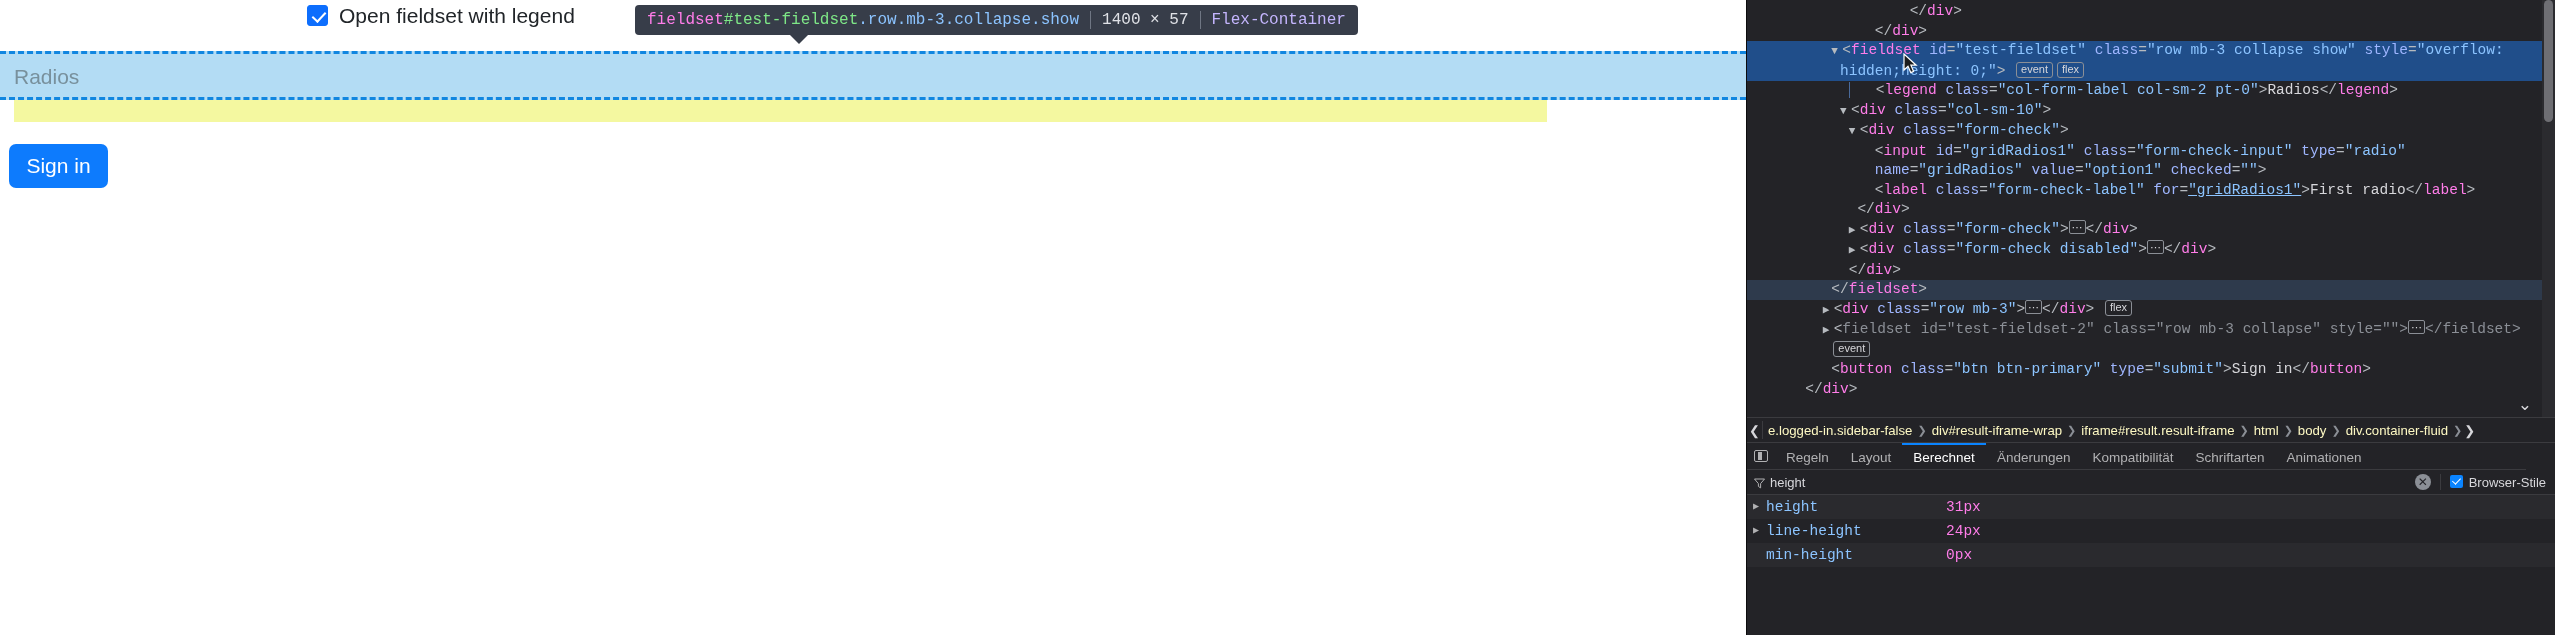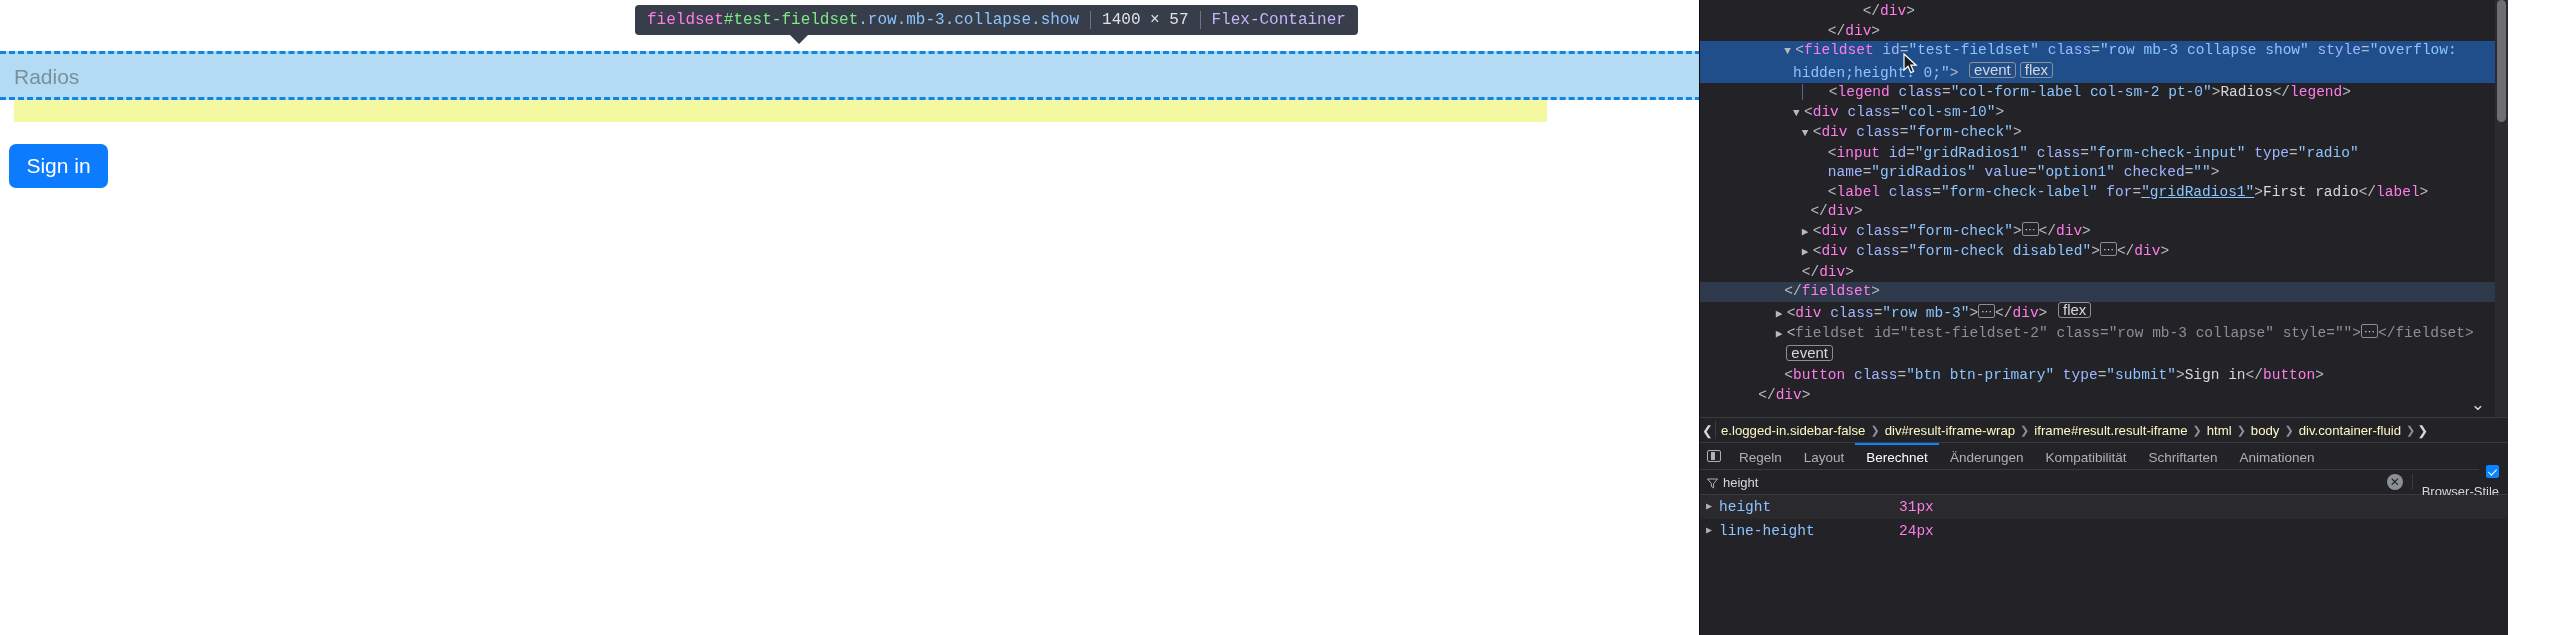--- a/index.html
+++ b/index.html
@@ -124,21 +124,21 @@
     position: absolute;
     left: 1903px; top: 53px;
     width: 0; height: 0;
     z-index: 40;
   }
   .mouse-cursor svg { display: block; }
 
   
   .devtools {
     position: absolute;
-    left: 1699px; top: 0;
+    left: 1746px; top: 0;
     width: 809px; height: 635px;
     background: #232327;
     color: #d7d7db;
     font-family: "Liberation Mono", monospace;
     border-left: 1px solid #0c0c0d;
     overflow: hidden;
   }
 
   
   .markup {
@@ -171,21 +171,21 @@
 
   .twisty {
     display: inline-block;
     width: 11px;
     color: #b6babf;
     font-size: 11px;
   }
   .badge-pill {
     display: inline-block;
     font-family: "Liberation Sans", sans-serif;
-    font-size: 15px;
+    font-size: 11px;
     line-height: 13px;
     padding: 0.5px 4px;
     border: 1px solid #8b8f96;
     border-radius: 3px;
     color: #d7d7db;
     vertical-align: 1.5px;
     margin: 0 2px;
   }
   .ellipsis-box {
     display: inline-block;
@@ -323,22 +323,22 @@
     background: #8b8f96;
     color: #232327;
     font-size: 12px; line-height: 16px;
     text-align: center;
     margin-right: 9px;
     cursor: pointer;
     font-family: "Liberation Sans", sans-serif;
   }
   .vsep { width:1px; height:16px; background:#3b3b3f; margin-right:9px; }
   .browser-styles {
-    display: flex; align-items: flex-end; gap: 6px;
-    margin-right: 10px; cursor: pointer; flex-direction: column;
+    display: flex; align-items: flex-start; gap: 6px;
+    margin-right: 10px; cursor: pointer;
   }
   .bs-box {
     width: 13px; height: 13px;
     background: #0a84ff;
     border-radius: 2px;
     position: relative;
   }
   .bs-box::after {
     content:"";
     position:absolute; left:4.2px; top:1.6px;
@@ -380,20 +380,24 @@
 <div class="screen">
 
   <div class="page">
 
     <div class="hl-content">
       <span class="hl-legend">Radios</span>
     </div>
 
     <div class="hl-margin"></div>
 
+    <div class="cb-row" id="cb-row-with">
+      <span class="cbx checked"></span>
+      <span class="cb-label">Open fieldset with legend</span>
+    </div>
 
 
     <button class="signin-btn">Sign in</button>
 
     <div class="infobar">
       <span class="tag">fieldset</span>
         <span class="id">#test-fieldset</span>
         <span class="cls">.row.mb-3.collapse.show</span>
       <span class="sep"></span>
       <span class="dims">1400 × 57</span>
@@ -504,16 +508,21 @@
       <div class="cprop">
         <span class="tw">▶</span>
         <span class="pname">height</span>
         <span class="pval">31px</span>
       </div>
       <div class="cprop">
         <span class="tw">▶</span>
         <span class="pname">line-height</span>
         <span class="pval">24px</span>
       </div>
+      <div class="cprop">
+        <span class="tw"></span>
+        <span class="pname">min-height</span>
+        <span class="pval">0px</span>
+      </div>
     </div>
 
   </div>
 </div>
 
 </body></html>

